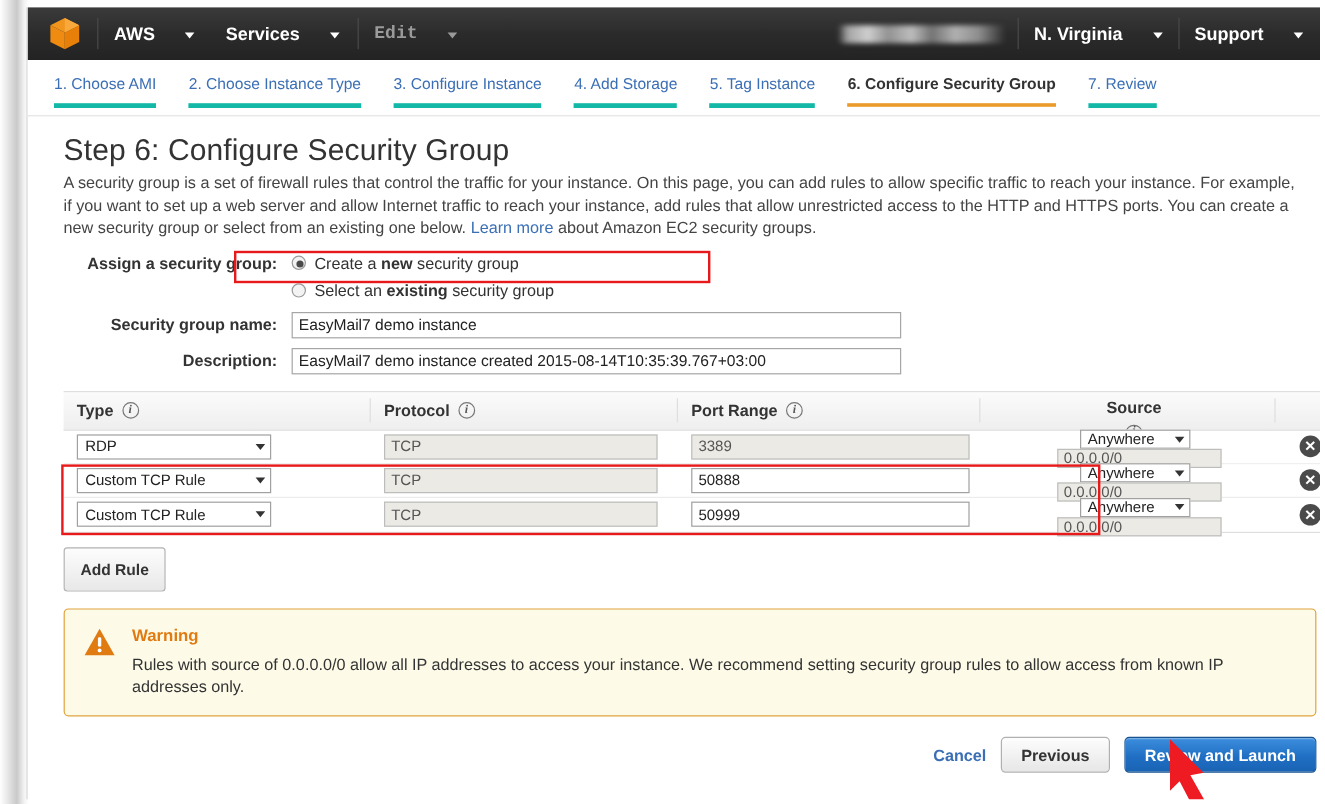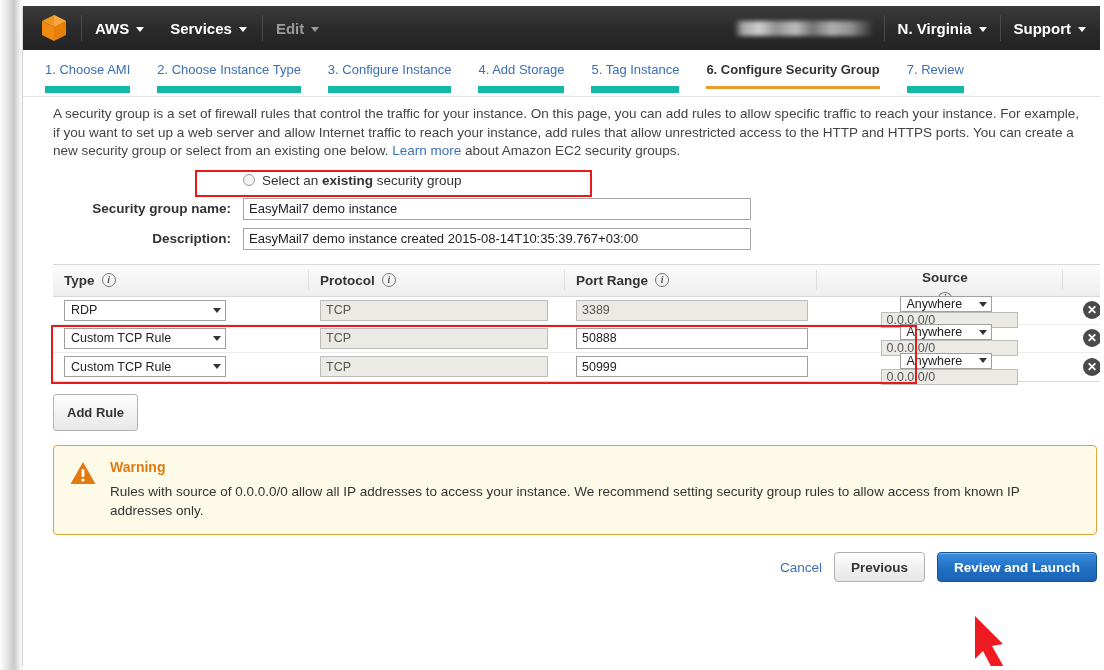--- a/index.html
+++ b/index.html
@@ -49,25 +49,25 @@
     margin: 0 0px 0 14px;
   }
   .nav-item {
     color: #ffffff;
     font-size: 15px;
     font-weight: bold;
     padding: 0 13px;
     height: 44px;
     display: flex;
     align-items: center;
-    gap: 7px;
+    gap: 25px;
     cursor: pointer;
     white-space: nowrap;
   }
-  .nav-item.dim { color: #9a9a9a; font-weight: bold; }
+  .nav-item.dim { color: #9a9a9a; font-weight: bold; font-family: Liberation Mono, monospace; }
   .caret-down {
     display: inline-block;
     width: 0; height: 0;
     border-left: 4px solid transparent;
     border-right: 4px solid transparent;
     border-top: 5px solid currentColor;
     position: relative;
     top: 1px;
   }
   #topbar-right {
@@ -96,21 +96,21 @@
     border-bottom: 1px solid #e3e3e3;
     display: flex;
     align-items: flex-start;
     padding-left: 22px;
   }
   .tab {
     font-size: 13px;
     color: #3b6fb5;
     padding: 12px 0 9px 0;
     margin-right: 27px;
-    border-bottom: 7px solid #14b8a6;
+    border-bottom: 4px solid #14b8a6;
     cursor: pointer;
     white-space: nowrap;
   }
   .tab.active {
     color: #333333;
     font-weight: bold;
     border-bottom: 3px solid #eb9b2b;
   }
 
   
@@ -370,21 +370,21 @@
   #footer {
     margin-top: 17px;
     width: 1044px;
     display: flex;
     align-items: center;
     justify-content: flex-end;
     gap: 12px;
   }
   #cancel-link {
     font-size: 13.5px;
-    font-weight: normal;
+    font-weight: bold;
     color: #3b6fb5;
     cursor: pointer;
   }
   .btn {
     height: 30px;
     padding: 0 16px;
     font-size: 13.5px;
     font-weight: bold;
     border-radius: 4px;
     cursor: pointer;
@@ -463,29 +463,37 @@
       <div class="tab">2. Choose Instance Type</div>
       <div class="tab">3. Configure Instance</div>
       <div class="tab">4. Add Storage</div>
       <div class="tab">5. Tag Instance</div>
       <div class="tab active">6. Configure Security Group</div>
       <div class="tab">7. Review</div>
     </div>
 
     <div id="content">
 
+      <div id="page-title">Step 6: Configure Security Group</div>
 
       <div id="page-desc">
         <span>A security group is a set of firewall rules that control the traffic for your instance. On this page, you can add rules to allow specific traffic to reach your instance. For example, if you want to set up a web server and allow Internet traffic to reach your instance, add rules that allow unrestricted access to the HTTP and HTTPS ports. You can create a new security group or select from an existing one below. </span><span class="link">Learn more</span><span> about Amazon EC2 security groups.</span>
       </div>
 
       
       <div id="assign-block">
         <div class="annot-box" style="left:142px; top:-3px; width:397px; height:27px;"></div>
 
+        <div class="form-row">
+          <div class="form-label">Assign a security group:</div>
+          <label class="radio-line">
+            <span class="radio checked"></span>
+            <span><span>Create a </span><b>new</b><span> security group</span></span>
+          </label>
+        </div>
 
         <div class="form-row">
           <div class="form-label">&nbsp;</div>
           <label class="radio-line">
             <span class="radio"></span>
             <span><span>Select an </span><b>existing</b><span> security group</span></span>
           </label>
         </div>
 
         <div class="form-row" style="margin-top:10px;">

